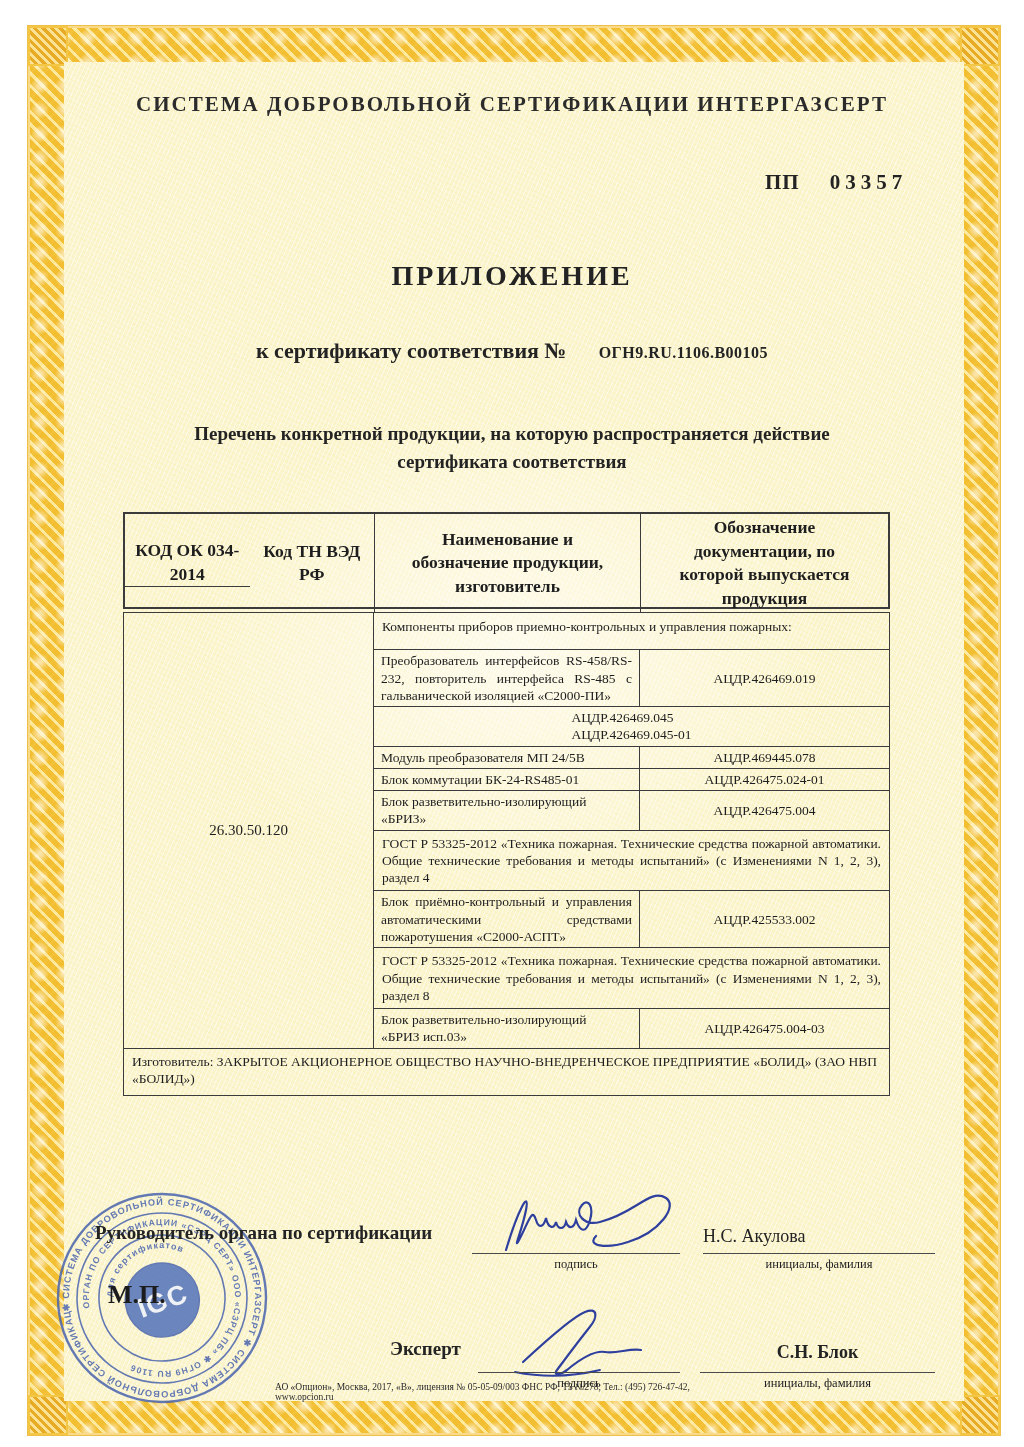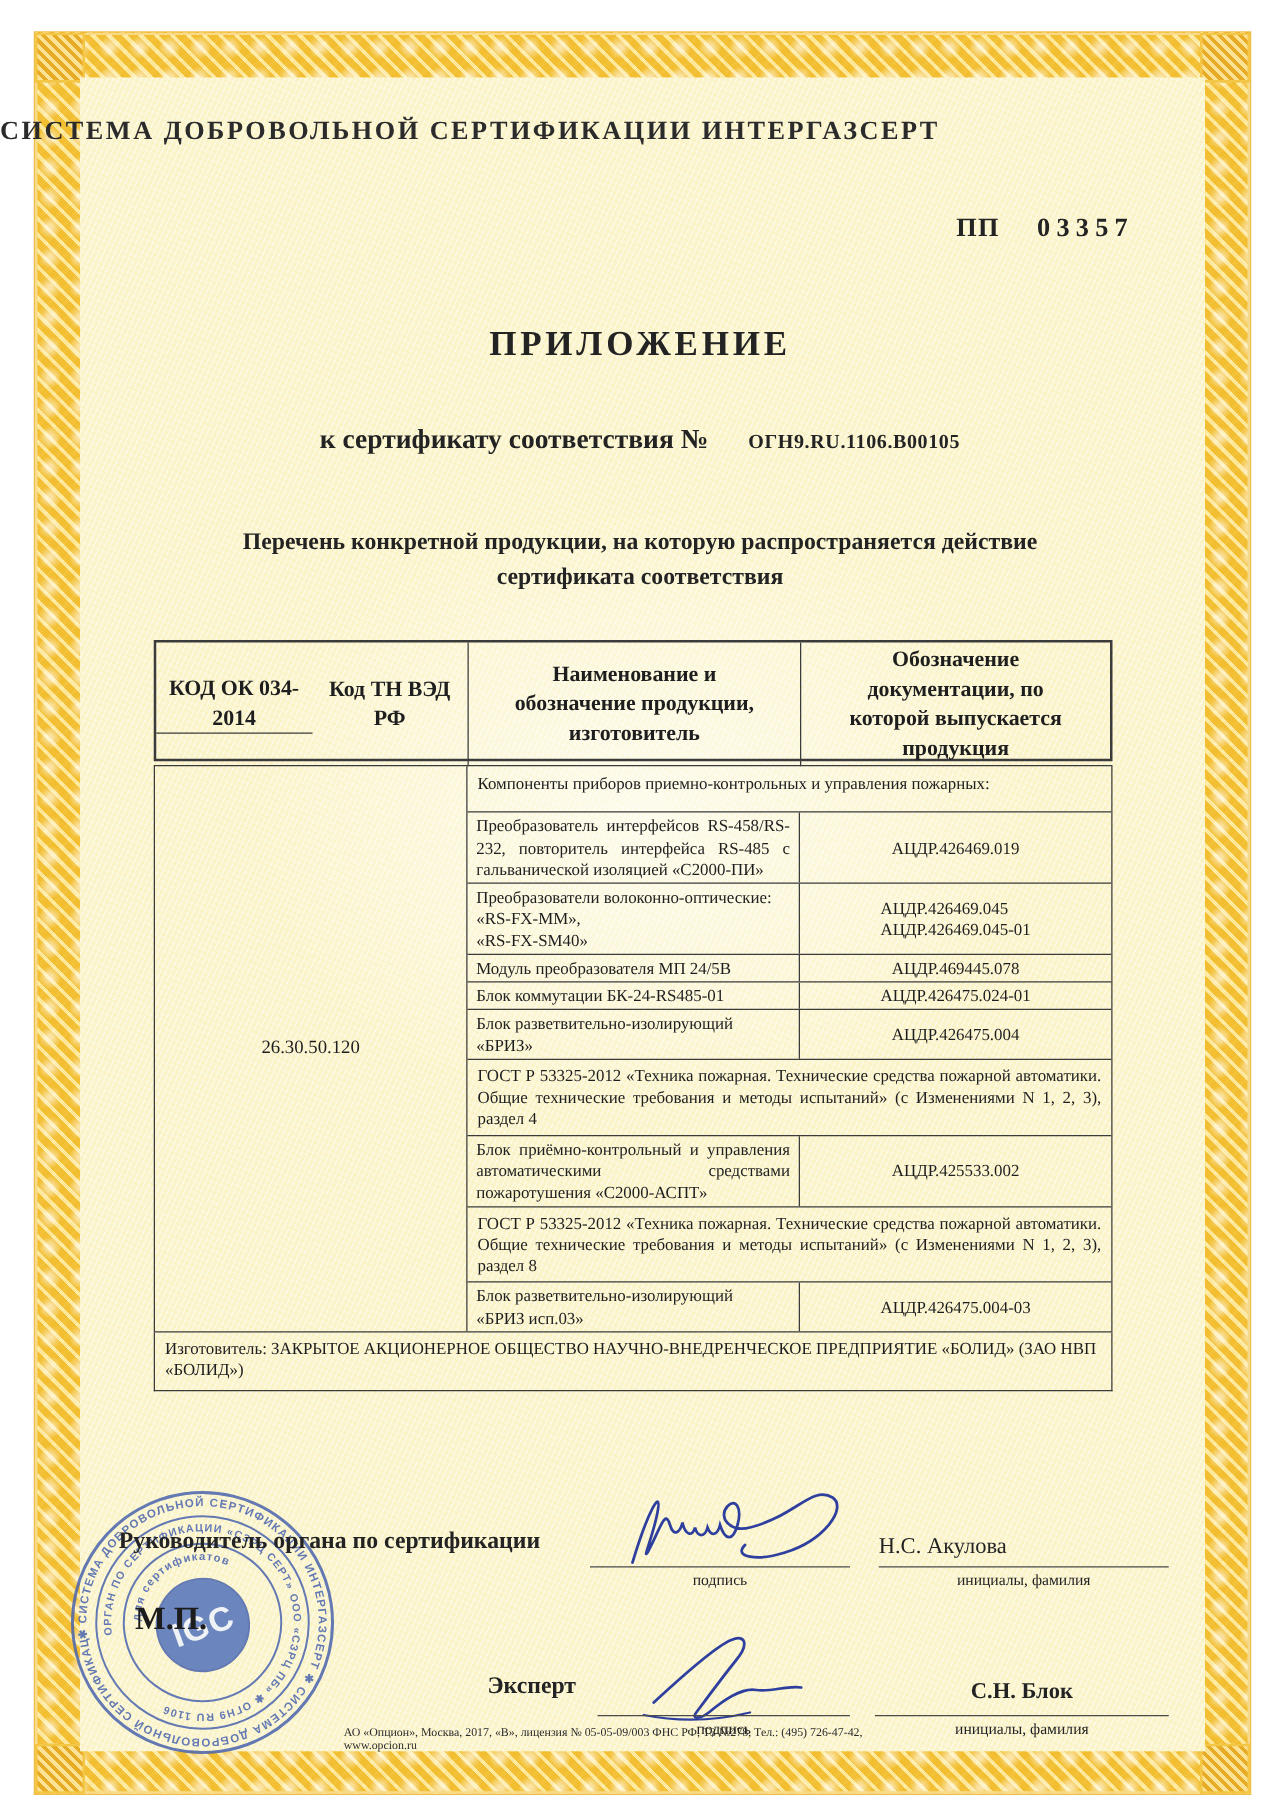--- a/index.html
+++ b/index.html
@@ -24,21 +24,21 @@
   .inner{position:absolute;left:64px;top:62px;right:60px;bottom:46px;
     background:
       radial-gradient(ellipse 430px 340px at 50% 44%, rgba(255,255,255,.6), rgba(255,255,255,0) 72%),
       repeating-linear-gradient(115deg, rgba(255,255,255,.45) 0 1px, rgba(255,255,255,0) 1px 4px),
       repeating-linear-gradient(25deg, rgba(250,235,160,.35) 0 1px, rgba(255,255,255,0) 1px 5px),
       #fbf5cf;}
 
   .content{position:absolute;inset:0;}
   .content > div{position:absolute;}
 
-  .system-title{left:0;width:100%;top:92px;font-size:21px;font-weight:bold;letter-spacing:2px;color:#2b2b2b;}
+  .system-title{left:0;width:100%;top:92px;text-align:center;font-size:21px;font-weight:bold;letter-spacing:2px;color:#2b2b2b;}
   .form-no{left:765px;top:170px;font-size:21px;font-weight:bold;letter-spacing:1px;}
   .form-no .digits{margin-left:30px;letter-spacing:5px;}
   .doc-title{left:0;width:100%;top:260px;text-align:center;font-size:28px;font-weight:bold;letter-spacing:3px;}
   .cert-line{left:0;width:100%;top:338px;text-align:center;}
   .cert-label{font-size:22px;font-weight:bold;}
   .cert-num{font-size:16px;font-weight:bold;margin-left:32px;letter-spacing:.5px;}
   .intro{left:0;width:100%;top:420px;text-align:center;font-size:19px;font-weight:bold;line-height:1.45;white-space:pre-line;}
 
   
   .tbl{left:123px;top:512px;width:767px;font-size:13.5px;line-height:1.28;color:#1e1e1e;}
@@ -133,23 +133,20 @@
       <div class="tbody">
         <div class="code-col">26.30.50.120</div>
         <div class="rows">
           <div class="row group">Компоненты приборов приемно-контрольных и управления пожарных:</div>
 
           <div class="row pr">
             <div class="nm just">Преобразователь интерфейсов RS-458/RS-232, повторитель интерфейса RS-485 с гальванической изоляцией «С2000-ПИ»</div>
             <div class="dc">АЦДР.426469.019</div>
           </div>
           <div class="row pr">
-            <div class="nm">Преобразователи волоконно-оптические:
-«RS-FX-MM»,
-«RS-FX-SM40»</div>
             <div class="dc">АЦДР.426469.045
 АЦДР.426469.045-01</div>
           </div>
           <div class="row pr">
             <div class="nm">Модуль преобразователя МП 24/5В</div>
             <div class="dc">АЦДР.469445.078</div>
           </div>
           <div class="row pr">
             <div class="nm">Блок коммутации БК-24-RS485-01</div>
             <div class="dc">АЦДР.426475.024-01</div>

